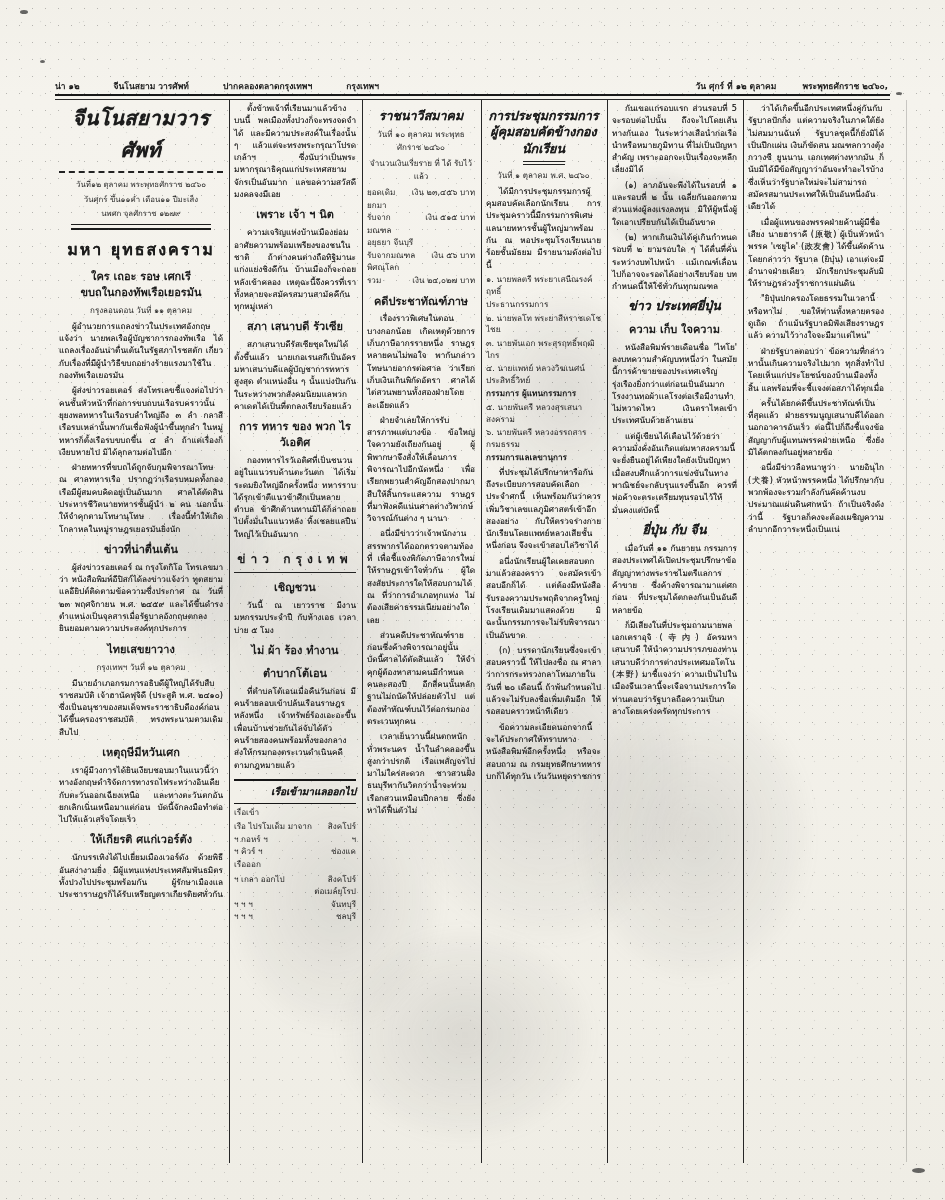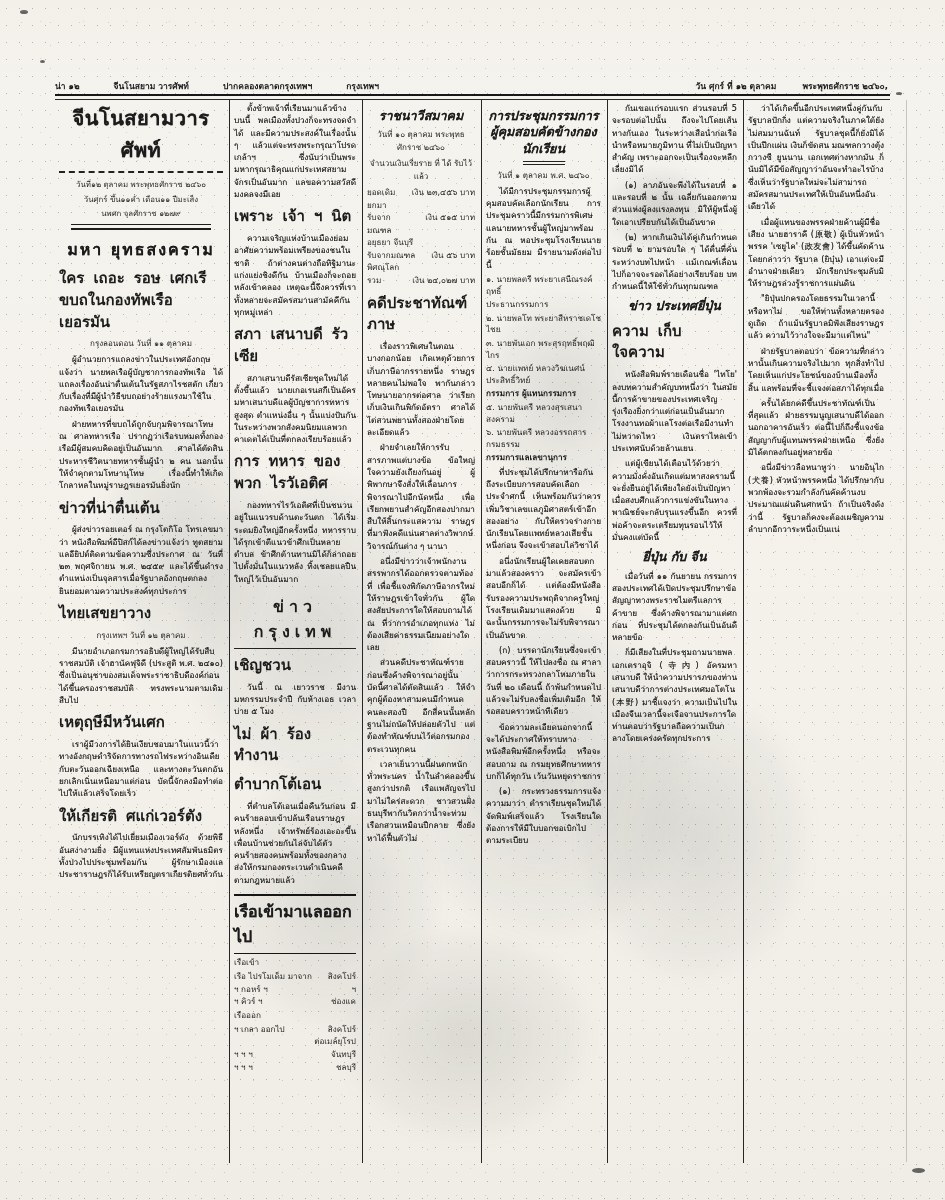--- a/index.html
+++ b/index.html
@@ -55,33 +55,33 @@
   .mast-title{
     font-family:"DejaVu Serif", serif;font-size:20px;font-weight:bold;margin:2px 0 5px 0;
     letter-spacing:.5px;text-shadow:0 0 .7px rgba(0,0,0,.7);
     border-bottom:2px dashed #222;padding-bottom:5px;
   }
   .mast-line{font-size:7.8px;margin:2.5px 0;}
   .mast-rule{height:3px;border-top:1px solid #1c1c1c;border-bottom:2px solid #1c1c1c;margin:5px 12px;}
 
   h2.headline{font-size:16px;font-weight:bold;text-align:center;letter-spacing:2px;margin:7px 0 4px 0;text-shadow:0 0 .6px rgba(0,0,0,.65);}
   h3.headline2{font-size:12.5px;font-weight:bold;text-align:center;margin:6px 0 4px 0;line-height:1.3;text-shadow:0 0 .5px rgba(0,0,0,.6);font-style:italic;}
-  h4.subhead{font-size:15px;font-weight:bold;text-align:left;margin:7px 0 3px 0;line-height:1.45;font-family:Liberation Mono, monospace;}
-  h4.spacedhead{font-size:16px;font-weight:bold;text-align:center;letter-spacing:5px;margin:9px 0 3px 0;
+  h4.subhead{font-size:11px;font-weight:bold;text-align:center;margin:7px 0 3px 0;line-height:1.45;}
+  h4.spacedhead{font-size:12px;font-weight:bold;text-align:center;letter-spacing:5px;margin:9px 0 3px 0;
     border-bottom:1px solid #222;padding-bottom:4px;}
   .dateline{font-size:8px;text-align:center;margin:2px 0 3px 0;}
   .body{font-size:8.2px;line-height:1.5;text-align:justify;margin:0 0 3px 0;text-indent:13px;
     text-shadow:0 0 .45px rgba(10,10,10,.5);word-break:break-word;}
   .quote{font-style:normal;text-indent:13px;}
   .centerline{font-size:8.2px;text-align:left;margin:1.5px 0;line-height:1.45;}
   .centerbold{font-weight:bold;}
   .rowline{display:flex;justify-content:space-between;font-size:8.1px;line-height:1.55;gap:12px;}
   .rowline .rl{text-align:left;} .rowline .rr{text-align:right;white-space:nowrap;}
-  .boxhead{font-size:16px;font-weight:bold;text-align:left;margin:8px 0 3px 0;padding:3px 0 4px 0;
-    border-top:2px solid #161616;border-bottom:1px solid #161616;text-shadow:0 0 .5px rgba(0,0,0,.6);}
+  .boxhead{font-size:10px;font-weight:bold;text-align:right;margin:8px 0 3px 0;padding:3px 0 4px 0;
+    border-top:2px solid #161616;border-bottom:1px solid #161616;text-shadow:0 0 .5px rgba(0,0,0,.6);font-style:italic;}
   .shortrule{width:42px;border:none;border-top:1px solid #222;border-bottom:1px solid #222;height:2px;margin:3px auto 4px auto;}
 </style>
 </head>
 <body>
 
 <div class="page">
 
   <div class="smudge" style="left:180px;top:470px;width:270px;height:320px;"></div>
   <div class="smudge" style="left:400px;top:600px;width:290px;height:340px;"></div>
   <div class="smudge" style="left:230px;top:760px;width:210px;height:270px;"></div>
@@ -106,33 +106,34 @@
     <div class="rgrp">
       <span>วัน ศุกร์ ที่ ๑๒ ตุลาคม</span>
       <span>พระพุทธศักราช ๒๔๖๐,</span>
     </div>
   </header>
   <div class="hrule"></div>
 
   <main class="cols">
     <section class="col c1">
         <div class="masthead">
-          <h1 class="mast-title" style="margin: 0px 0px 5px;">จีนโนสยามวารศัพท์</h1>
+          <h1 class="mast-title" style="margin: 0px 0px 5px; font-style: italic;">จีนโนสยามวารศัพท์</h1>
           <p class="mast-line" style="margin: 2.5px 0px;">วันที่๑๒ ตุลาคม พระพุทธศักราช ๒๔๖๐</p>
           <p class="mast-line" style="margin: 2.5px 0px;">วันศุกร์ ขึ้น๑๑ค่ำ เดือน๑๑ ปีมะเส็ง</p>
           <p class="mast-line" style="margin: 2.5px 0px;">นพศก จุลศักราช ๑๒๗๙</p>
           <div class="mast-rule"></div>
         </div>
         <h2 class="headline">มหา ยุทธสงคราม</h2>
         <h4 class="subhead">
           <div>ใคร เถอะ รอษ เศกเรี</div>
           <div>ขบถในกองทัพเรือเยอรมัน</div>
         </h4>
         <p class="dateline">กรุงลอนดอน วันที่ ๑๑ ตุลาคม</p>
         <p class="body">ผู้อำนวยการแถลงข่าวในประเทศอังกฤษ แจ้งว่า นายพลเรือผู้บัญชาการกองทัพเรือ ได้แถลงเรื่องอันน่าตื่นเต้นในรัฐสภาไรชสตัก เกี่ยวกับเรื่องที่มีผู้นำวิธีขบถอย่างร้ายแรงมาใช้ในกองทัพเรือเยอรมัน</p>
+        <p class="body">ผู้ส่งข่าวรอยเตอร์ ส่งโทรเลขชี้แจงต่อไปว่า คนชั้นหัวหน้าที่ก่อการขบถบนเรือรบคราวนั้น ยุยงพลทหารในเรือรบลำใหญ่ถึง ๓ ลำ กลาสีเรือรบเหล่านั้นพากันเชื่อฟังผู้นำขึ้นทุกลำ ในหมู่ทหารก็ตั้งเรือรบขบถขึ้น ๔ ลำ ถ้าแต่เรื่องก็เงียบหายไป มิได้ลุกลามต่อไปอีก</p>
         <p class="body">ฝ่ายทหารที่ขบถได้ถูกจับกุมพิจารณาโทษ ณ ศาลทหารเรือ ปรากฏว่าเรือรบหมดทั้งกองเรือมีผู้สมคบคิดอยู่เป็นอันมาก ศาลได้ตัดสินประหารชีวิตนายทหารชั้นผู้นำ ๒ คน นอกนั้นให้จำคุกตามโทษานุโทษ เรื่องนี้ทำให้เกิดโกลาหลในหมู่ราษฎรเยอรมันยิ่งนัก</p>
         <h4 class="subhead">ข่าวที่น่าตื่นเต้น</h4>
         <p class="body">ผู้ส่งข่าวรอยเตอร์ ณ กรุงโตกิโอ โทรเลขมาว่า หนังสือพิมพ์อีปิสก์ได้ลงข่าวแจ้งว่า ทูตสยามแลอียิปต์ติดตามข้อความซึ่งประกาศ ณ วันที่ ๒๓ พฤศจิกายน พ.ศ. ๒๔๕๙ และได้ขึ้นดำรงตำแหน่งเป็นจุลสารเมื่อรัฐบาลอังกฤษตกลงยินยอมตามความประสงค์ทุกประการ</p>
         <h4 class="subhead">ไทยเสขยาวาง</h4>
         <p class="dateline">กรุงเทพฯ วันที่ ๑๒ ตุลาคม</p>
         <p class="body">มีนายอำเภอกรมการอธิบดีผู้ใหญ่ได้รับสืบราชสมบัติ เจ้าฮานัคฟุจิดี (ประสูติ พ.ศ. ๒๔๑๐) ซึ่งเป็นอนุชาของสมเด็จพระราชาธิบดีองค์ก่อน ได้ขึ้นครองราชสมบัติ ทรงพระนามตามเดิมสืบไป</p>
         <h4 class="subhead">เหตุฤษีมีหวันเศก</h4>
         <p class="body">เราผู้มีวงการได้ยินเงียบชอบมาในแนวนี้ว่า ทางอังกฤษดำริจัดการทางรถไฟระหว่างอินเดียกับตะวันออกเฉียงเหนือ และทางตะวันตกอันยกเลิกเนิ่นเหนือมาแต่ก่อน บัดนี้จักลงมือทำต่อไปให้แล้วเสร็จโดยเร็ว</p>
         <h4 class="subhead">ให้เกียรติ ศแก่เวอร์ตัง</h4>
         <p class="body">นักบรรเทิงได้ไปเยี่ยมเมืองเวอร์ดัง ด้วยพิธีอันสง่างามยิ่ง มีผู้แทนแห่งประเทศสัมพันธมิตรทั้งปวงไปประชุมพร้อมกัน ผู้รักษาเมืองแลประชาราษฎรก็ได้รับเหรียญตราเกียรติยศทั่วกัน</p>
@@ -224,21 +225,20 @@
         <p class="centerline">๓. นายพันเอก พระสุรฤทธิ์พฤฒิไกร</p>
         <p class="centerline">๔. นายแพทย์ หลวงวิฆเนศน์ประสิทธิ์วิทย์</p>
         <p class="centerline centerbold">กรรมการ ผู้แทนกรรมการ</p>
         <p class="centerline">๕. นายพันตรี หลวงสุรเสนาสงคราม</p>
         <p class="centerline">๖. นายพันตรี หลวงอรรถสารกรมธรรม</p>
         <p class="centerline centerbold">กรรมการแลเลขานุการ</p>
         <p class="body">ที่ประชุมได้ปรึกษาหารือกันถึงระเบียบการสอบคัดเลือกประจำศกนี้ เห็นพร้อมกันว่าควรเพิ่มวิชาเลขแลภูมิศาสตร์เข้าอีกสองอย่าง กับให้ตรวจร่างกายนักเรียนโดยแพทย์หลวงเสียชั้นหนึ่งก่อน จึงจะเข้าสอบไล่วิชาได้</p>
         <p class="body">อนึ่งนักเรียนผู้ใดเคยสอบตกมาแล้วสองคราว จะสมัครเข้าสอบอีกก็ได้ แต่ต้องมีหนังสือรับรองความประพฤติจากครูใหญ่โรงเรียนเดิมมาแสดงด้วย มิฉะนั้นกรรมการจะไม่รับพิจารณาเป็นอันขาด</p>
         <p class="body">(ก) บรรดานักเรียนซึ่งจะเข้าสอบคราวนี้ ให้ไปลงชื่อ ณ ศาลาว่าการกระทรวงกลาโหมภายในวันที่ ๒๐ เดือนนี้ ถ้าพ้นกำหนดไปแล้วจะไม่รับลงชื่อเพิ่มเติมอีก ให้รอสอบคราวหน้าทีเดียว</p>
         <p class="body">ข้อความละเอียดนอกจากนี้ จะได้ประกาศให้ทราบทางหนังสือพิมพ์อีกครั้งหนึ่ง หรือจะสอบถาม ณ กรมยุทธศึกษาทหารบกก็ได้ทุกวัน เว้นวันหยุดราชการ</p>
-        <p class="body">(๑) กระทรวงธรรมการแจ้งความมาว่า ตำราเรียนชุดใหม่ได้จัดพิมพ์เสร็จแล้ว โรงเรียนใดต้องการให้มีใบบอกขอเบิกไปตามระเบียบ</p>
       </section>
     <section class="col c5">
         <p class="body">กันเขอแก่รอบแรก ส่วนรอบที่ 5 จะรอบต่อไปนั้น ถึงจะไปโดยเส้นทางกันเอง ในระหว่างเสือนำก่อเรือนำหรือหมายภูมิทาน ที่ไม่เป็นปัญหาสำคัญ เพราะออกจะเป็นเรื่องจะหลีกเลี่ยงมิได้</p>
         <p class="body">(๑) ลาภอันจะพึงได้ในรอบที่ ๑ และรอบที่ ๒ นั้น เฉลี่ยกันออกตามส่วนแห่งผู้ลงแรงลงทุน มิให้ผู้หนึ่งผู้ใดเอาเปรียบกันได้เป็นอันขาด</p>
         <p class="body">(๒) หากเกินเงินได้คู่เกินกำหนดรอบที่ ๒ ยามรอบใด ๆ ได้ตื่นที่คั่นระหว่างบทไปหน้า แม้เกณฑ์เลื่อนไปก็อาจจะรอดได้อย่างเรียบร้อย บทกำหนดนี้ให้ใช้ทั่วกันทุกมณฑล</p>
         <h3 class="headline2">ข่าว ประเทศยี่ปุ่น</h3>
         <h4 class="subhead">ความ เก็บ ใจความ</h4>
         <p class="body">หนังสือพิมพ์รายเดือนชื่อ 'ไทโย' ลงบทความสำคัญบทหนึ่งว่า ในสมัยนี้การค้าขายของประเทศเจริญรุ่งเรืองยิ่งกว่าแต่ก่อนเป็นอันมาก โรงงานทอผ้าแลโรงต่อเรือมีงานทำไม่หวาดไหว เงินตราไหลเข้าประเทศนับด้วยล้านเยน</p>
         <p class="body">แต่ผู้เขียนได้เตือนไว้ด้วยว่า ความมั่งคั่งอันเกิดแต่มหาสงครามนี้จะยั่งยืนอยู่ได้เพียงใดยังเป็นปัญหา เมื่อสงบศึกแล้วการแข่งขันในทางพาณิชย์จะกลับรุนแรงขึ้นอีก ควรที่พ่อค้าจะตระเตรียมทุนรอนไว้ให้มั่นคงแต่บัดนี้</p>
         <h3 class="headline2">ยี่ปุ่น กับ จีน</h3>

